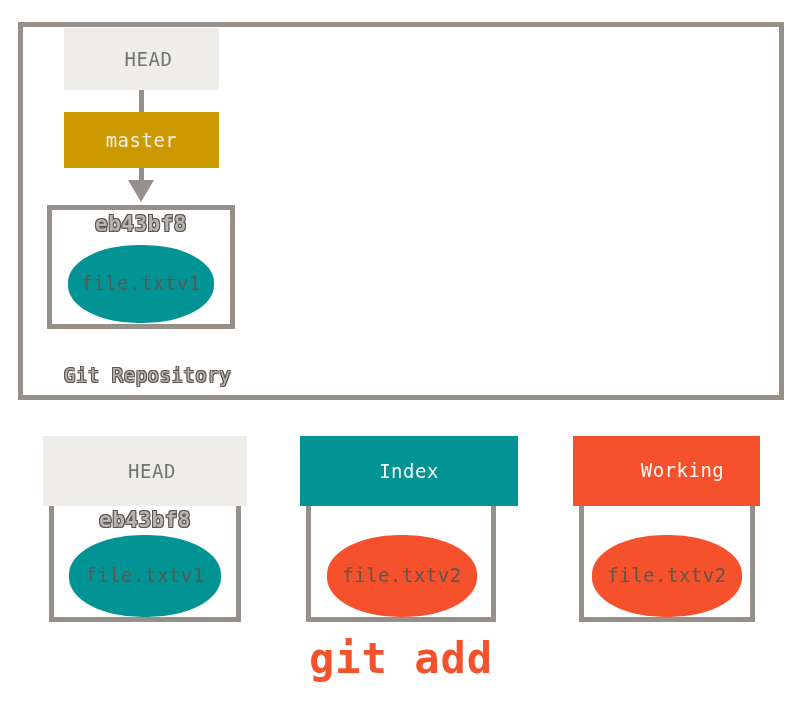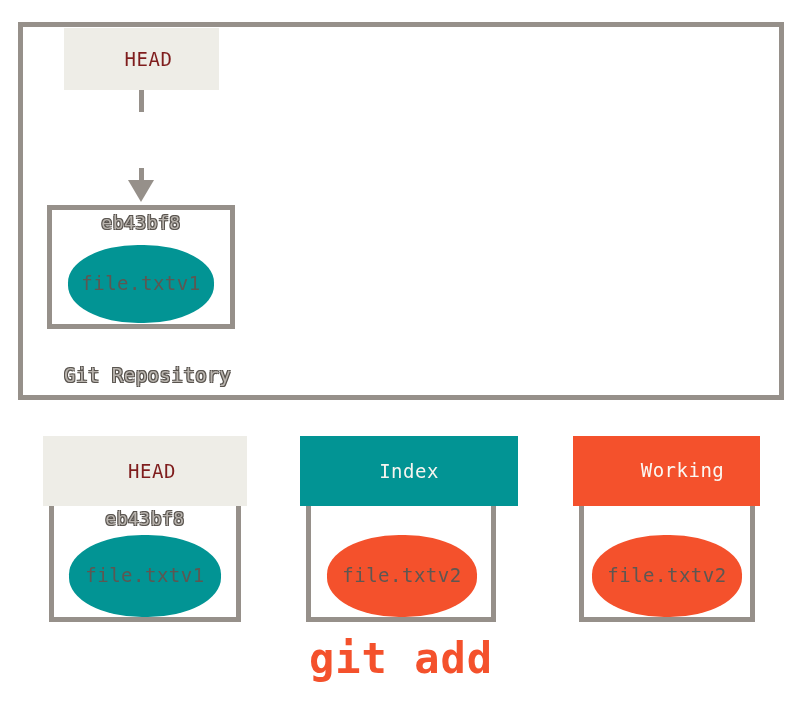--- a/index.html
+++ b/index.html
@@ -54,21 +54,21 @@
   .tagbox {
     display: flex;
     align-items: center;
     justify-content: center;
     font-size: 19px;
     letter-spacing: 0.5px;
     white-space: nowrap;
   }
   .tagbox.head {
     background: #eeede7;
-    color: #7f1d1d;
+    color: #737373;
     padding-left: 14px;
   }
   .tagbox.master {
     background: #cc9a00;
     color: #f2efe9;
   }
   .tagbox.index {
     background: #029494;
     color: #f6f4ef;
   }
@@ -107,30 +107,31 @@
   .col-body {
     border-left: 5px solid #96908a;
     border-right: 5px solid #96908a;
     border-bottom: 5px solid #96908a;
     border-top: none;
     background: transparent;
   }
 
   
   .sha {
-    font-size: 18px;
+    font-size: 21px;
     letter-spacing: 0.5px;
     color: #b9b4ae;
     text-align: center;
     text-shadow:
       -1px -1px 0 #59544f,
        1px -1px 0 #59544f,
       -1px  1px 0 #59544f,
        1px  1px 0 #59544f;
     white-space: nowrap;
+    font-weight: bold;
   }
 
   
   .blob {
     border-radius: 48%;
     display: flex;
     flex-direction: row;
     align-items: center;
     justify-content: center;
     font-size: 19px;
@@ -159,20 +160,23 @@
 
   <div class="abs repo-frame"></div>
   <div class="abs repo-label">Git Repository</div>
 
   <div class="abs tagbox head" style="left:64px; top:28px; width:155px; height:62px;">
     <span>HEAD</span>
   </div>
 
   <div class="abs vline" style="left:139px; top:90px; height:22px;"></div>
 
+  <div class="abs tagbox master" style="left:64px; top:112px; width:155px; height:56px;">
+    <span>master</span>
+  </div>
 
   <div class="abs arrow-stem" style="left:139px; top:168px; height:14px;"></div>
   <div class="abs arrow-head" style="left:128px; top:180px;"></div>
 
   <div class="abs commit-box" style="left:47px; top:205px; width:188px; height:124px;"></div>
   <div class="abs sha" style="left:47px; top:212px; width:188px;">eb43bf8</div>
   <div class="abs blob teal" style="left:68px; top:245px; width:146px; height:78px;">
     <span>file.txt</span>
     <span>v1</span>
   </div>

